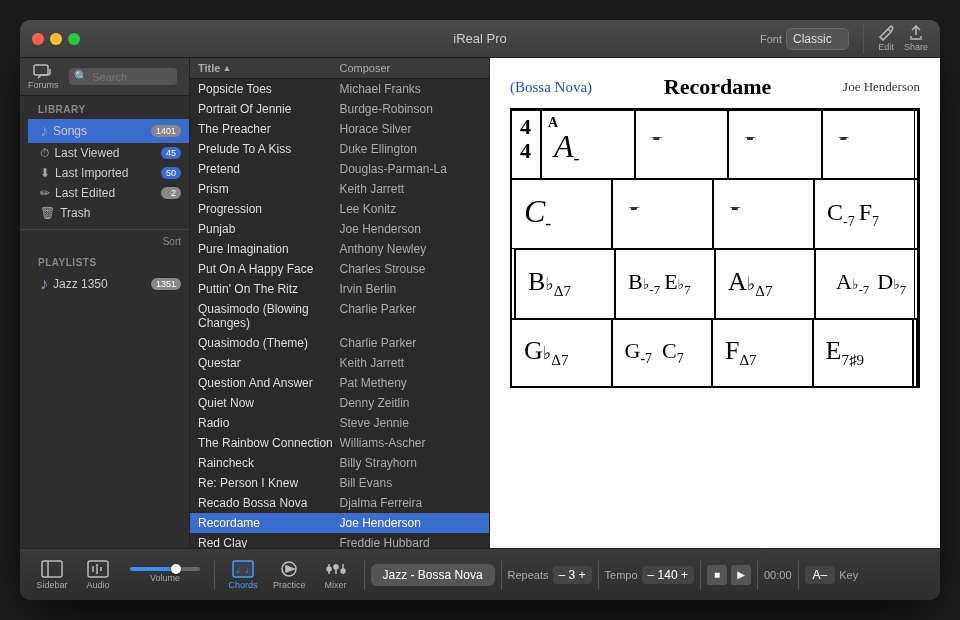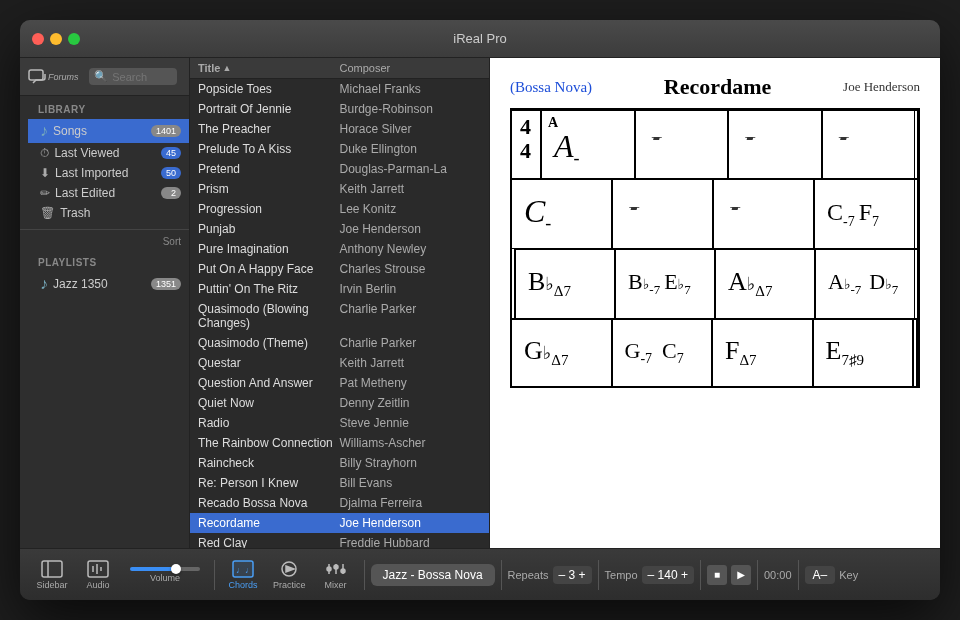--- a/index.html
+++ b/index.html
@@ -103,24 +103,23 @@
       height: 38px;
       background: #3a3a3a;
       border-bottom: 1px solid #222;
       display: flex;
       align-items: center;
       padding: 0 8px;
       gap: 6px;
     }
     .sidebar-forum-btn {
       display: flex;
-      flex-direction: row;
+      flex-direction: column;
       align-items: center;
       cursor: pointer;
-      font-style: italic;
     }
     .sidebar-forum-btn svg { width: 20px; height: 16px; }
     .sidebar-forum-label {
       color: #aaa;
       font-size: 9px;
     }
     .library-section {
       padding: 6px 0 2px 8px;
     }
     .section-header {
@@ -409,20 +408,43 @@
 
 <div class="window">
 
   <div class="titlebar">
     <div class="traffic-lights">
       <div class="traffic-light tl-close"></div>
       <div class="traffic-light tl-min"></div>
       <div class="traffic-light tl-max"></div>
     </div>
     <div class="titlebar-title">iReal Pro</div>
+    <div class="titlebar-right">
+      <div class="font-selector">
+        <span style="color:#aaa;font-size:11px;">Font</span>
+        <div style="position:relative;display:inline-block;">
+          <select class="font-dropdown">
+            <option>Classic</option>
+          </select>
+        </div>
+      </div>
+      <div class="divider-v"></div>
+      <div class="toolbar-btn">
+        <svg viewBox="0 0 16 16" fill="none" stroke="#bbb" stroke-width="1.5">
+          <path d="M2 12 L10 4 L13 7 L5 15 Z M10 4 L13 1 L15 3 L13 7"></path>
+        </svg>
+        <span style="color:#aaa;font-size:9px;">Edit</span>
+      </div>
+      <div class="toolbar-btn">
+        <svg viewBox="0 0 16 16" fill="none" stroke="#bbb" stroke-width="1.5">
+          <path d="M8 1 L8 10 M4 5 L8 1 L12 5 M3 11 L3 14 L13 14 L13 11"></path>
+        </svg>
+        <span style="color:#aaa;font-size:9px;">Share</span>
+      </div>
+    </div>
   </div>
 
   <div class="main-content">
 
     <div class="sidebar">
       <div class="sidebar-toolbar">
         <div class="sidebar-forum-btn">
           <svg viewBox="0 0 20 16" fill="none" stroke="#bbb" stroke-width="1.5">
             <rect x="1" y="1" width="14" height="10" rx="2"></rect>
             <path d="M5 14 L8 11 L15 11 Q17 11 17 9 L17 5"></path>
@@ -632,21 +654,21 @@
               <span style="font-size:26px;font-family:'Times New Roman',serif;">B<span style="font-size:18px;">♭</span><sub style="font-size:15px;">Δ7</sub></span>
             </div>
             <div class="chord-cell">
               <span style="font-size:22px;font-family:'Times New Roman',serif;">B<span style="font-size:14px;">♭</span><sub style="font-size:13px;">-7</sub></span>
               <span style="font-size:22px;font-family:'Times New Roman',serif;margin-left:4px;">E<span style="font-size:14px;">♭</span><sub style="font-size:13px;">7</sub></span>
             </div>
             <div class="chord-cell">
               <span style="font-size:26px;font-family:'Times New Roman',serif;">A<span style="font-size:18px;">♭</span><sub style="font-size:15px;">Δ7</sub></span>
             </div>
             <div class="chord-cell" style="border-right:4px double #000;gap:4px;">
-              <span style="font-size:22px;font-family:'Times New Roman',serif;">A<span style="font-size:14px;">♭</span><sub style="font-size:13px;">-7</sub></span>
+              <span style="font-size:22px;font-family:'Times New Roman',serif;margin-left:8px;">A<span style="font-size:14px;">♭</span><sub style="font-size:13px;">-7</sub></span>
               <span style="font-size:22px;font-family:'Times New Roman',serif;margin-left:4px;">D<span style="font-size:14px;">♭</span><sub style="font-size:13px;">7</sub></span>
             </div>
           </div>
 
           <div class="chord-row" style="border-left:2px solid #000; border-right:2px solid #000; border-bottom:2px solid #000;">
             <div class="chord-cell" style="border-left:none;">
               <span style="font-size:26px;font-family:'Times New Roman',serif;">G<span style="font-size:18px;">♭</span><sub style="font-size:15px;">Δ7</sub></span>
             </div>
             <div class="chord-cell">
               <span style="font-size:22px;font-family:'Times New Roman',serif;">G<sub style="font-size:14px;">-7</sub></span>

